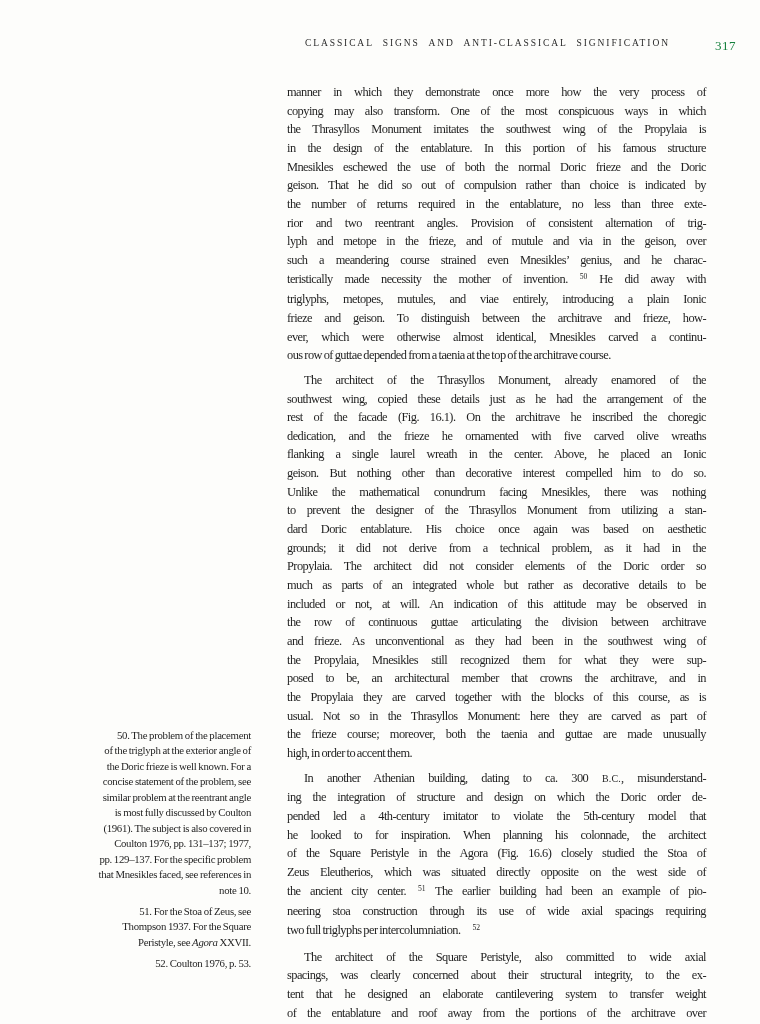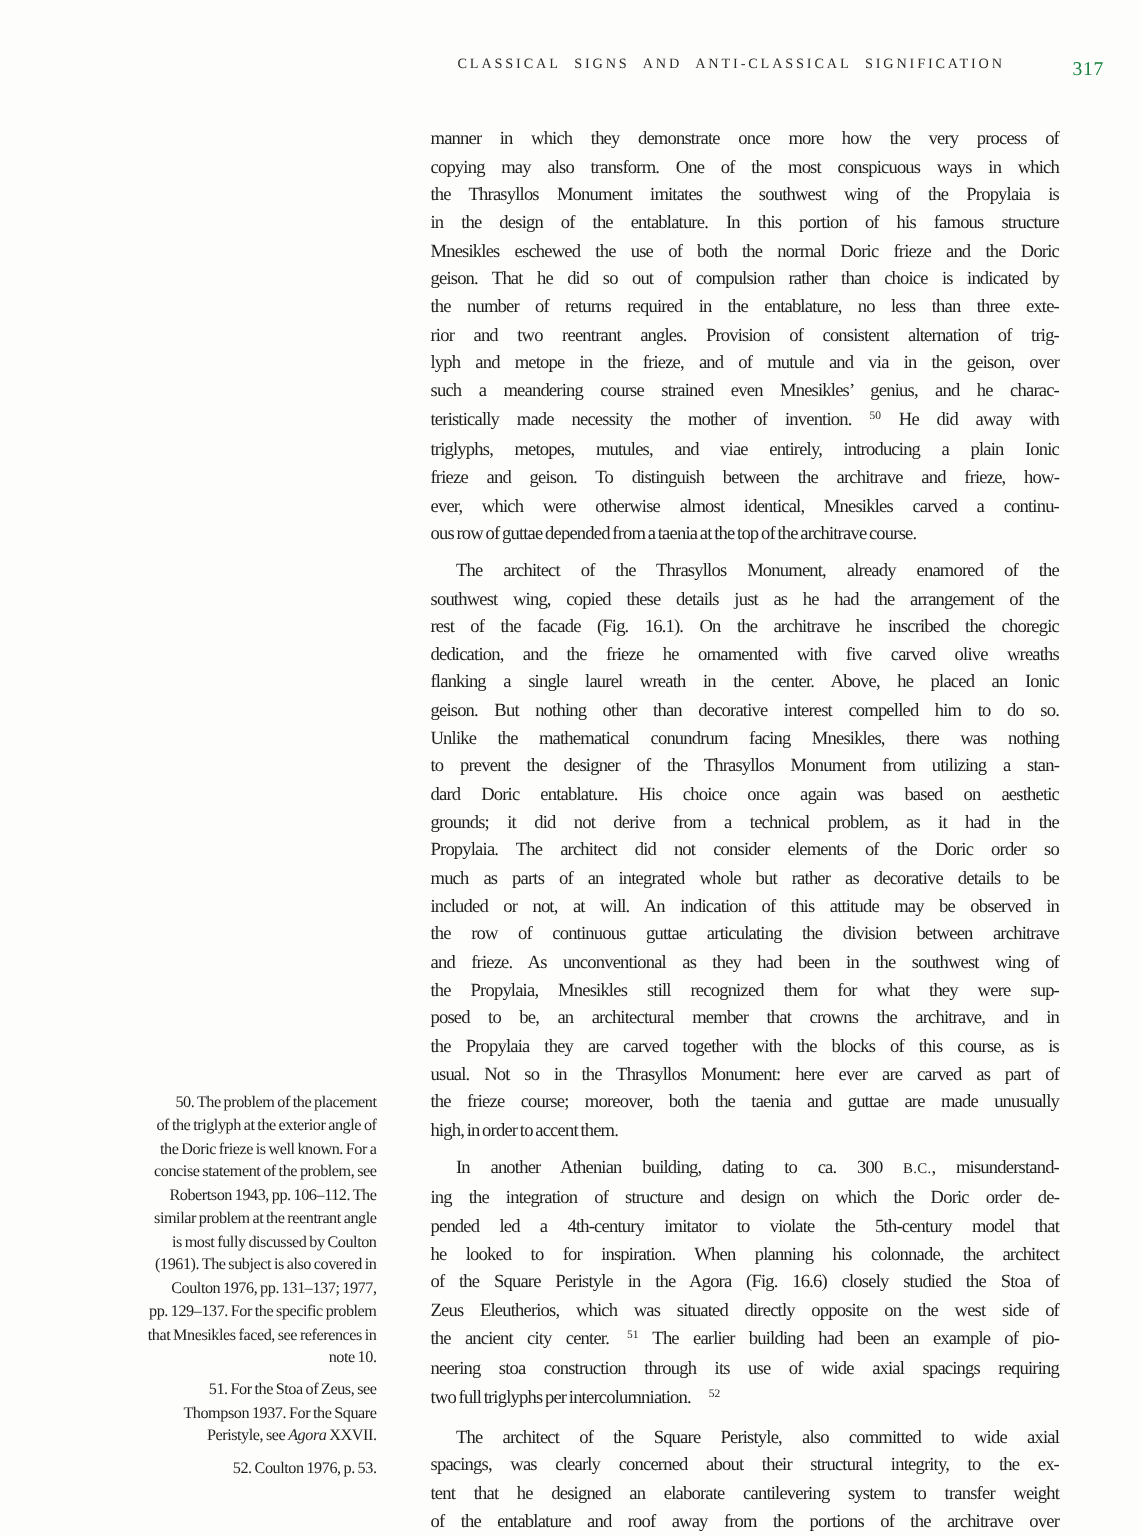--- a/index.html
+++ b/index.html
@@ -71,21 +71,21 @@
         <div class="tline just">dard Doric entablature. His choice once again was based on aesthetic</div>
         <div class="tline just">grounds; it did not derive from a technical problem, as it had in the</div>
         <div class="tline just">Propylaia. The architect did not consider elements of the Doric order so</div>
         <div class="tline just">much as parts of an integrated whole but rather as decorative details to be</div>
         <div class="tline just">included or not, at will. An indication of this attitude may be observed in</div>
         <div class="tline just">the row of continuous guttae articulating the division between architrave</div>
         <div class="tline just">and frieze. As unconventional as they had been in the southwest wing of</div>
         <div class="tline just">the Propylaia, Mnesikles still recognized them for what they were sup-</div>
         <div class="tline just">posed to be, an architectural member that crowns the architrave, and in</div>
         <div class="tline just">the Propylaia they are carved together with the blocks of this course, as is</div>
-        <div class="tline just">usual. Not so in the Thrasyllos Monument: here ever are carved as part of</div>
+        <div class="tline just">usual. Not so in the Thrasyllos Monument: here they are carved as part of</div>
         <div class="tline just">the frieze course; moreover, both the taenia and guttae are made unusually</div>
         <div class="tline just lastline">high, in order to accent them.</div>
       </div>
       <div class="para">
         <div class="tline just indent">In another Athenian building, dating to ca. 300 <span class="run-sc">B.C.</span>, misunderstand-</div>
         <div class="tline just">ing the integration of structure and design on which the Doric order de-</div>
         <div class="tline just">pended led a 4th-century imitator to violate the 5th-century model that</div>
         <div class="tline just">he looked to for inspiration. When planning his colonnade, the architect</div>
         <div class="tline just">of the Square Peristyle in the Agora (Fig. 16.6) closely studied the Stoa of</div>
         <div class="tline just">Zeus Eleutherios, which was situated directly opposite on the west side of</div>
@@ -100,21 +100,20 @@
         <div class="tline just">of the entablature and roof away from the portions of the architrave over</div>
       </div>
     </div>
 
   <div class="side-col">
       <div class="para">
         <div class="tline indent">50. The problem of the placement</div>
         <div class="tline">of the triglyph at the exterior angle of</div>
         <div class="tline">the Doric frieze is well known. For a</div>
         <div class="tline">concise statement of the problem, see</div>
-        <div class="tline">Robertson 1943, pp. 106–112. The</div>
         <div class="tline">similar problem at the reentrant angle</div>
         <div class="tline">is most fully discussed by Coulton</div>
         <div class="tline">(1961). The subject is also covered in</div>
         <div class="tline">Coulton 1976, pp. 131–137; 1977,</div>
         <div class="tline">pp. 129–137. For the specific problem</div>
         <div class="tline">that Mnesikles faced, see references in</div>
         <div class="tline">note 10.</div>
       </div>
       <div class="para">
         <div class="tline indent">51. For the Stoa of Zeus, see</div>

